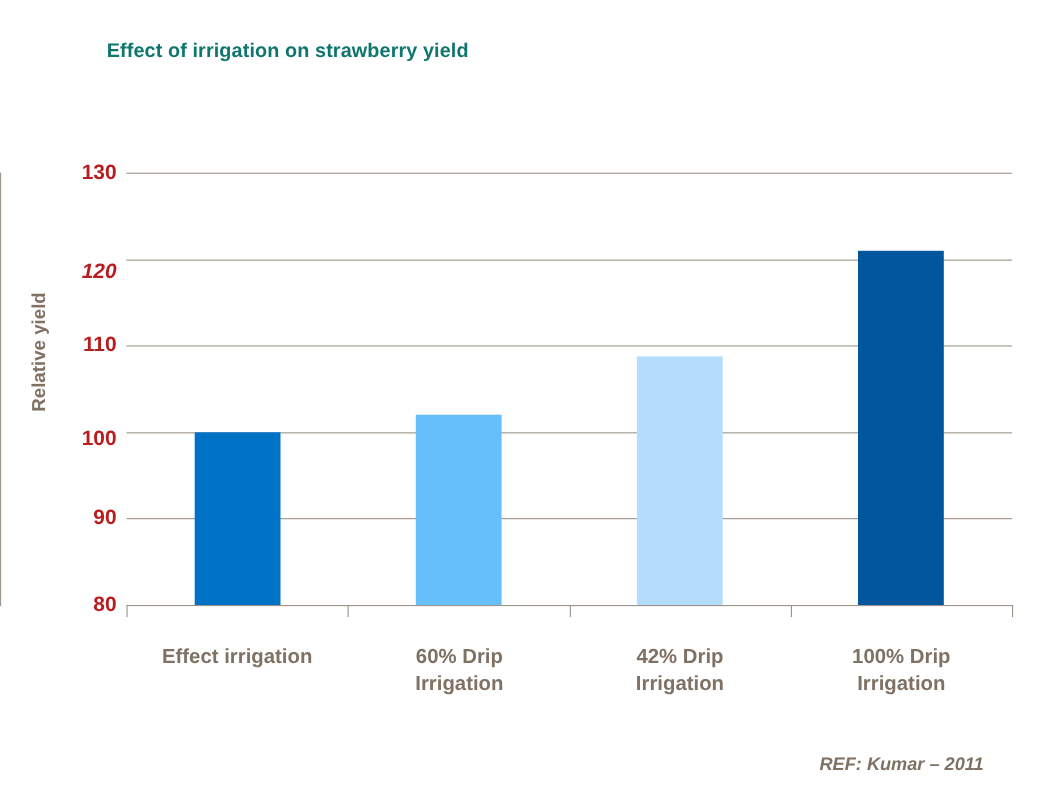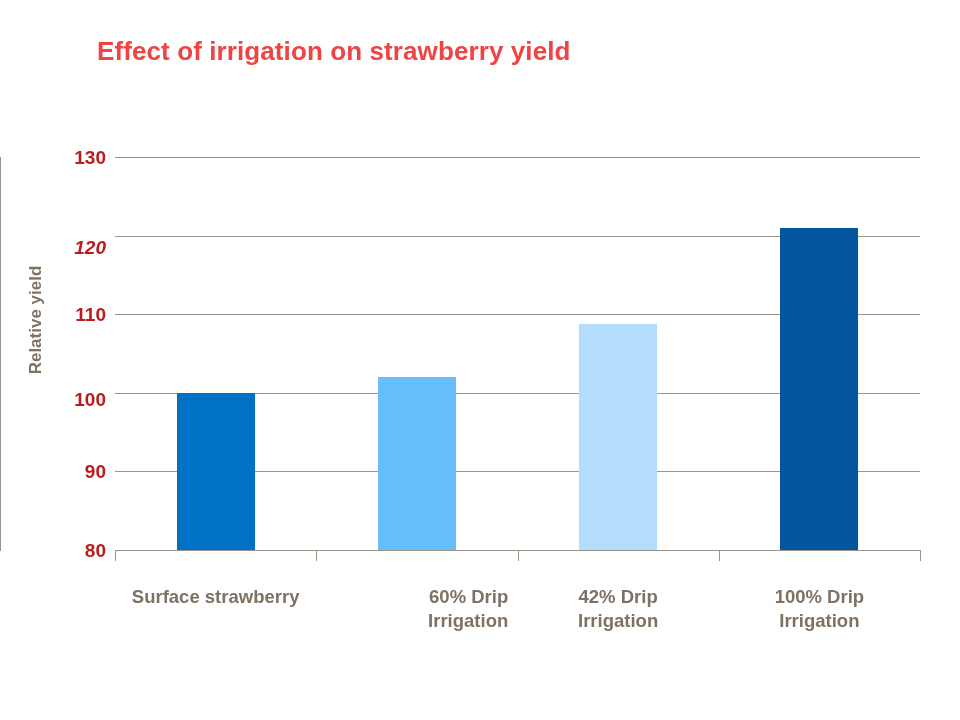--- a/index.html
+++ b/index.html
@@ -20,23 +20,23 @@
     left: 0; top: 0;
     width: 960px;
     height: 720px;
   }
 
   
   #chart-title {
     position: absolute;
     left: 97px;
     top: 36px;
-    font-size: 26px;
-    font-weight: bold;
-    color: #ef4444;
+    font-size: 18px;
+    font-weight: bold;
+    color: #0f766e;
     letter-spacing: 0.1px;
     white-space: nowrap;
   }
 
   
   #chart-area {
     position: absolute;
     left: 0px;
     top: 130px;
     width: 960px;
@@ -179,37 +179,38 @@
         <div class="gridline" style="top: 314.4px;"></div>
         <div class="gridline" style="top: 393px;"></div>
         <div class="bar" title="Surface irrigation: 100" style="left: 61.625px; top: 235.8px; width: 78px; height: 157.2px; background: rgb(0, 114, 198);"></div>
         <div class="bar" title="60% Drip Irrigation: 102" style="left: 262.875px; top: 220.08px; width: 78px; height: 172.92px; background: rgb(102, 191, 250);"></div>
         <div class="bar" title="80% Drip Irrigation: 108.7" style="left: 464.125px; top: 167.418px; width: 78px; height: 225.582px; background: rgb(179, 220, 253);"></div>
         <div class="bar" title="100% Drip Irrigation: 121" style="left: 665.375px; top: 70.74px; width: 78px; height: 322.26px; background: rgb(2, 86, 158);"></div>
       </div>
 
     <div id="x-labels">
         <div class="x-label" style="left: 0px; width: 201.25px;">
-          <div>Surface strawberry</div>
-        </div>
-        <div class="x-label" style="left: 192px; width: 201.25px; text-align: right;">
+          <div>Effect irrigation</div>
+        </div>
+        <div class="x-label" style="left: 202px; width: 201.25px;">
           <div>60% Drip</div>
           <div>Irrigation</div>
         </div>
         <div class="x-label" style="left: 402.5px; width: 201.25px;">
           <div>42% Drip</div>
           <div>Irrigation</div>
         </div>
         <div class="x-label" style="left: 603.75px; width: 201.25px;">
           <div>100% Drip</div>
           <div>Irrigation</div>
         </div>
       </div>
 
   <div class="x-tick" style="left: 115px;"></div>
       <div class="x-tick" style="left: 316.25px;"></div>
       <div class="x-tick" style="left: 517.5px;"></div>
       <div class="x-tick" style="left: 718.75px;"></div>
       <div class="x-tick" style="left: 920px;"></div>
     </div>
 
+  <div id="reference">REF:  Kumar – 2011</div>
 
 </div>
 
 </body></html>

